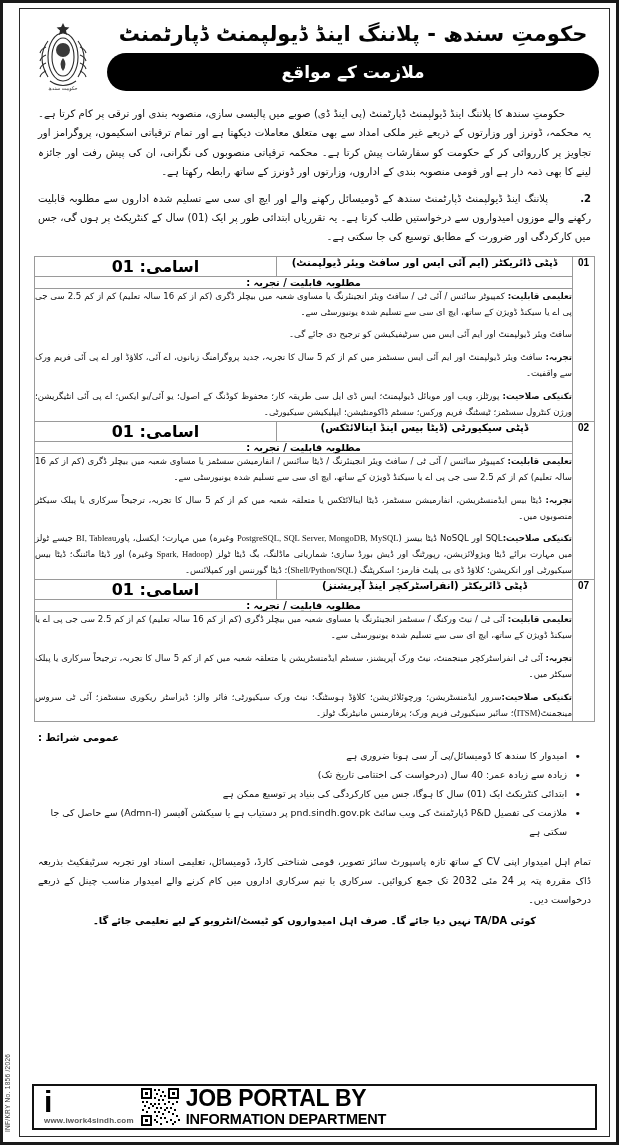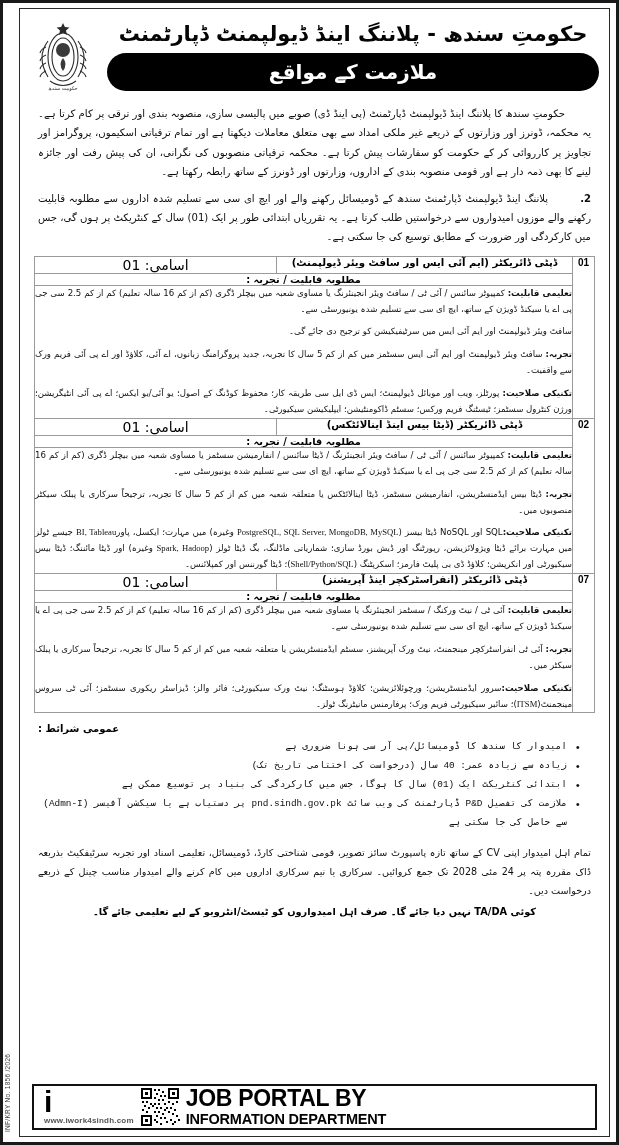--- a/index.html
+++ b/index.html
@@ -68,21 +68,21 @@
   }
   .jobs-banner {
     margin-top: 6px;
     background: #000;
     color: #fff;
     border-radius: 22px;
     height: 38px;
     display: flex;
     align-items: center;
     justify-content: center;
-    font-size: 20px;
+    font-size: 17px;
     font-weight: bold;
     direction: rtl;
   }
   .emblem {
     flex: 0 0 auto;
     width: 66px; height: 78px;
     position: relative;
   }
   .emblem svg { width: 100%; height: 100%; display:block; }
 
@@ -123,22 +123,22 @@
   }
   td.post {
     width: 296px;
     font-size: 10.2px;
     font-weight: bold;
     text-align: center;
     padding: 4px 4px 4px 4px;
     direction: rtl;
   }
   td.seats {
-    font-size: 14px;
-    font-weight: normal;
+    font-size: 16px;
+    font-weight: bold;
     text-align: center;
     padding: 4px 4px 4px 4px;
     direction: rtl;
   }
   td.reqhead {
     font-size: 9.8px;
     font-weight: bold;
     text-align: center;
     padding: 5px 4px;
     direction: rtl;
@@ -171,21 +171,20 @@
     padding: 0 18px 0 0;
     list-style: none;
     font-size: 9.4px;
     line-height: 2.0;
     color: #0e0e0e;
   }
   ul.cond li {
     position: relative;
     text-align: right;
     padding-right: 2px;
-    font-family: Liberation Mono, monospace;
   }
   ul.cond li::before {
     content: "•";
     position: absolute;
     right: -12px;
     top: -1px;
     font-size: 11px;
   }
   .closing {
     direction: rtl;
@@ -341,21 +340,21 @@
             </p>
             <p>
               <span class="lbl">تکنیکی صلاحیت:</span>
               <span>پورٹلز، ویب اور موبائل ڈیولپمنٹ؛ ایس ڈی ایل سی طریقہ کار؛ محفوظ کوڈنگ کے اصول؛ یو آئی/یو ایکس؛ اے پی آئی انٹیگریشن؛ ورژن کنٹرول سسٹمز؛ ٹیسٹنگ فریم ورکس؛ سسٹم ڈاکومنٹیشن؛ ایپلیکیشن سیکیورٹی۔</span>
             </p>
           </td>
         </tr>
 
         <tr>
           <td class="sn" rowspan="3">02</td>
-          <td class="post">ڈپٹی ڈائریکٹر (ڈیٹا بیس اینڈ اینالائٹکس)</td>
+          <td class="post">ڈپٹی سیکیورٹی (ڈیٹا بیس اینڈ اینالائٹکس)</td>
           <td class="seats">
             <span>اسامی:</span>
             <span>01</span>
           </td>
         </tr>
         <tr>
           <td class="reqhead" colspan="2">مطلوبہ قابلیت / تجربہ :</td>
         </tr>
         <tr>
           <td class="details" colspan="2">
@@ -403,21 +402,21 @@
     </table>
 
     <div class="cond-title">عمومی شرائط :</div>
     <ul class="cond">
       <li>امیدوار کا سندھ کا ڈومیسائل/پی آر سی ہونا ضروری ہے</li>
       <li>زیادہ سے زیادہ عمر: 40 سال (درخواست کی اختتامی تاریخ تک)</li>
       <li>ابتدائی کنٹریکٹ ایک (01) سال کا ہوگا، جس میں کارکردگی کی بنیاد پر توسیع ممکن ہے</li>
       <li>ملازمت کی تفصیل P&amp;D ڈپارٹمنٹ کی ویب سائٹ pnd.sindh.gov.pk پر دستیاب ہے یا سیکشن آفیسر (Admn-I) سے حاصل کی جا سکتی ہے</li>
     </ul>
 
-    <div class="closing">تمام اہل امیدوار اپنی CV کے ساتھ تازہ پاسپورٹ سائز تصویر، قومی شناختی کارڈ، ڈومیسائل، تعلیمی اسناد اور تجربہ سرٹیفکیٹ بذریعہ ڈاک مقررہ پتہ پر 24 مئی 2028 تک جمع کروائیں۔ سرکاری یا نیم سرکاری اداروں میں کام کرنے والے امیدوار مناسب چینل کے ذریعے درخواست دیں۔</div>
+    <div class="closing">تمام اہل امیدوار اپنی CV کے ساتھ تازہ پاسپورٹ سائز تصویر، قومی شناختی کارڈ، ڈومیسائل، تعلیمی اسناد اور تجربہ سرٹیفکیٹ بذریعہ ڈاک مقررہ پتہ پر 24 مئی 2032 تک جمع کروائیں۔ سرکاری یا نیم سرکاری اداروں میں کام کرنے والے امیدوار مناسب چینل کے ذریعے درخواست دیں۔</div>
     <div class="nota">کوئی TA/DA نہیں دیا جائے گا۔ صرف اہل امیدواروں کو ٹیسٹ/انٹرویو کے لیے تعلیمی جائے گا۔</div>
 
     <div class="footer">
       <div class="fl">
         <div class="fl-row">
           <span class="i-mark">i</span>
         </div>
         <div class="fl-url">www.iwork4sindh.com</div>
       </div>
       <div class="qr">

